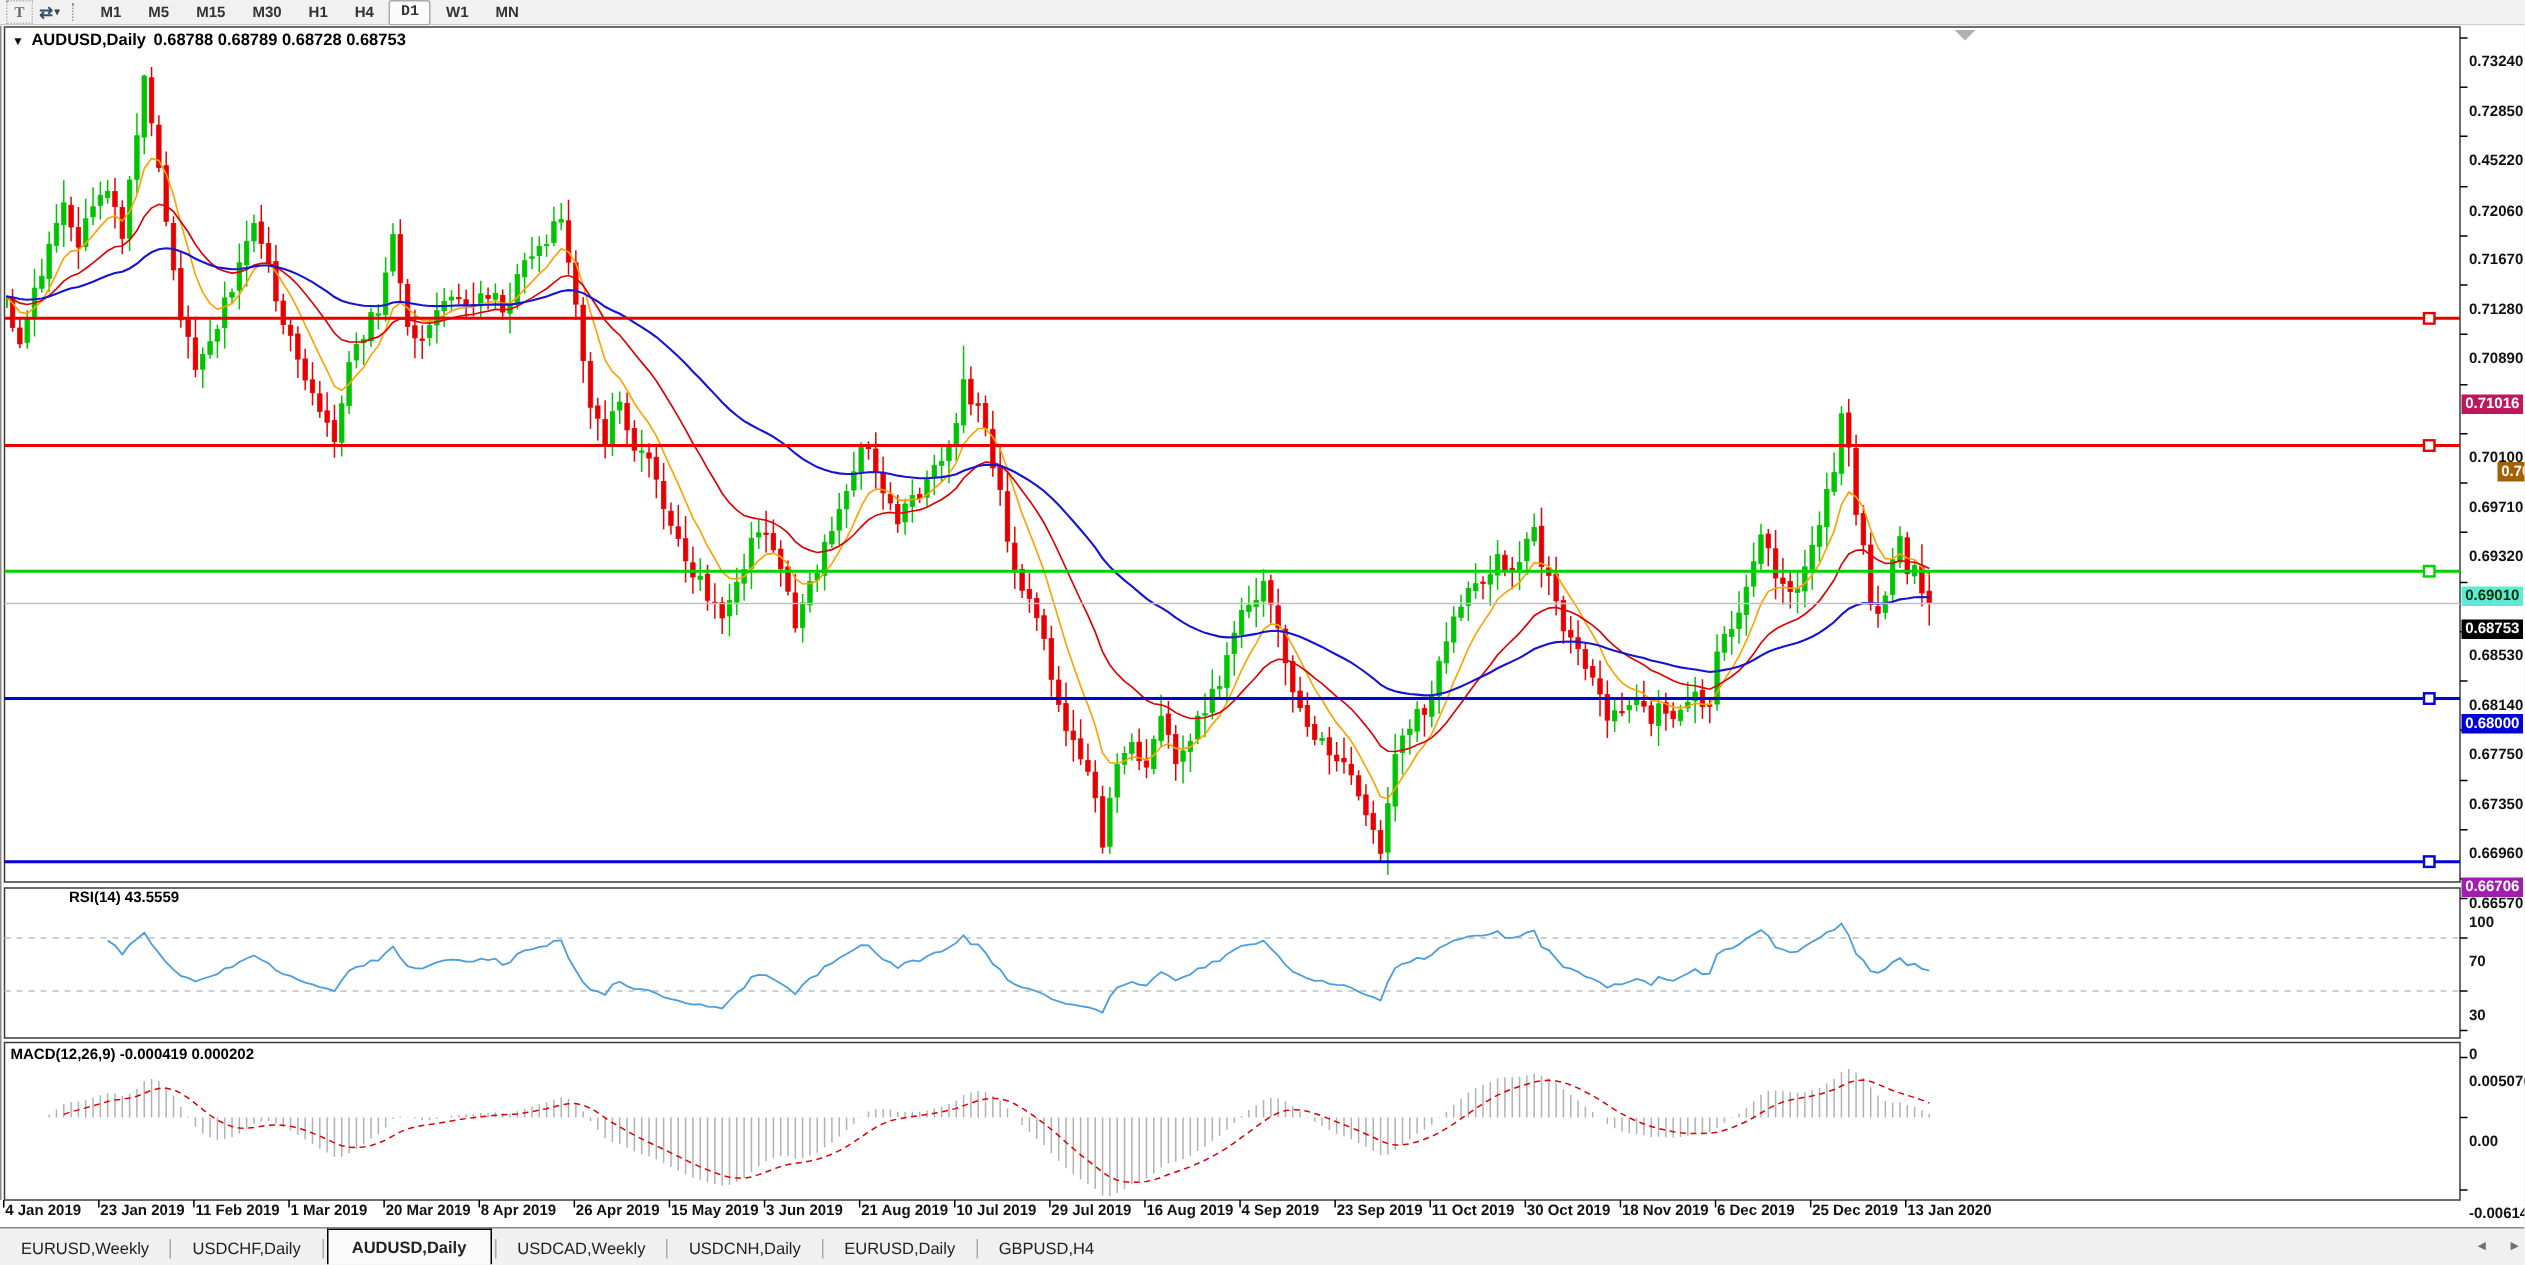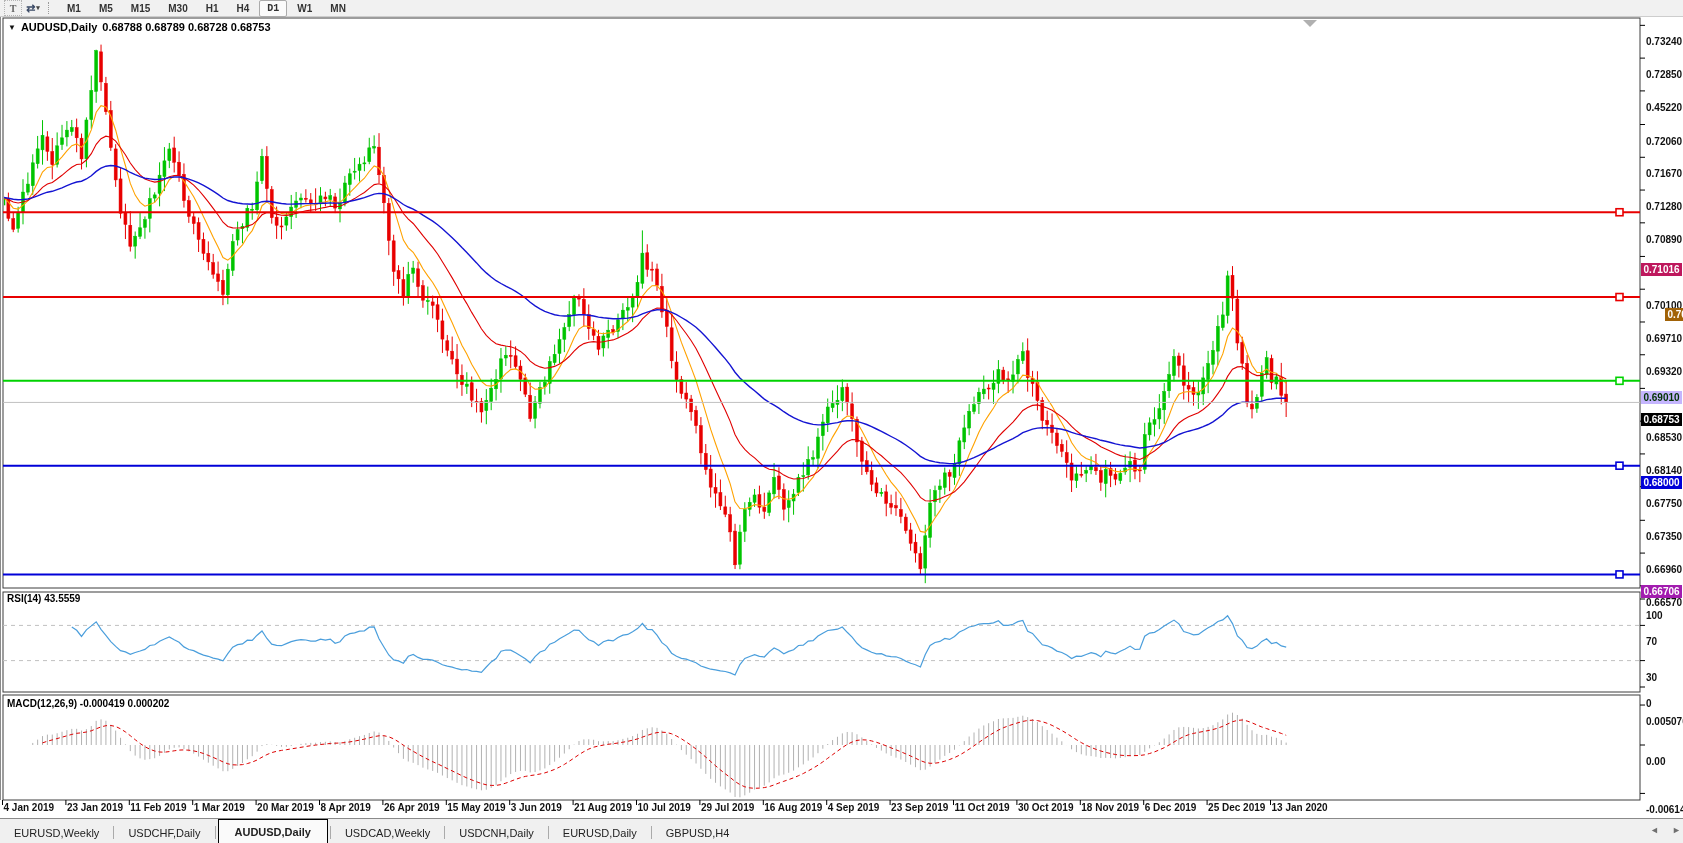--- a/index.html
+++ b/index.html
@@ -938,21 +938,21 @@
         <line x1="1207.1" y1="783" x2="1207.1" y2="788" stroke="#000" stroke-width="1"></line>
         <line x1="1270.5" y1="783" x2="1270.5" y2="788" stroke="#000" stroke-width="1"></line>
       </svg>
 
     <div id="chart-header">
       <span class="mk">▼</span>
       <span class="tt">AUDUSD,Daily</span>
       <span class="qt">0.68788 0.68789 0.68728 0.68753</span>
     </div>
 
-    <div class="pane-label" style="top:576px;">RSI(14) 43.5559</div>
+    <div class="pane-label" style="top:576px;margin-left:39px;">RSI(14) 43.5559</div>
     <div class="pane-label" style="top:681px;">MACD(12,26,9) -0.000419 0.000202</div>
 
     <div id="labels-layer">
         <div class="axis-label" style="top: 19.3498px;">0.73240</div>
         <div class="axis-label" style="top: 52.1231px;">0.72850</div>
         <div class="axis-label" style="top: 84.8964px;">0.45220</div>
         <div class="axis-label" style="top: 118.51px;">0.72060</div>
         <div class="axis-label" style="top: 151.283px;">0.71670</div>
         <div class="axis-label" style="top: 184.056px;">0.71280</div>
         <div class="axis-label" style="top: 216.83px;">0.70890</div>
@@ -990,21 +990,21 @@
         <div class="date-label" style="left: 827.7px;">4 Sep 2019</div>
         <div class="date-label" style="left: 891.1px;">23 Sep 2019</div>
         <div class="date-label" style="left: 954.5px;">11 Oct 2019</div>
         <div class="date-label" style="left: 1017.9px;">30 Oct 2019</div>
         <div class="date-label" style="left: 1081.3px;">18 Nov 2019</div>
         <div class="date-label" style="left: 1144.7px;">6 Dec 2019</div>
         <div class="date-label" style="left: 1208.1px;">25 Dec 2019</div>
         <div class="date-label" style="left: 1271.5px;">13 Jan 2020</div>
         <div class="badge" style="top: 205.741px; background: #be185d; color: rgb(255, 255, 255); margin-top: 40px;">0.71016</div>
         <div class="badge" style="top: 290.532px; background: #a16207; color: rgb(255, 255, 255); margin-left: 24px;">0.70007</div>
-        <div class="badge" style="top: 374.314px; background: #c4b5fd; color: rgb(0, 51, 0);">0.69010</div>
+        <div class="badge" style="top: 374.314px; background: #5eead4; color: rgb(0, 51, 0);">0.69010</div>
         <div class="badge" style="top: 395.91px; background: rgb(0, 0, 0); color: rgb(255, 255, 255);">0.68753</div>
         <div class="badge" style="top: 459.188px; background: rgb(0, 0, 216); color: rgb(255, 255, 255);">0.68000</div>
         <div class="badge" style="top: 567.928px; background: #a21caf; color: rgb(255, 255, 255);">0.66706</div>
       </div>
   </div>
 
   <div id="tabbar">
       <div class="tab">EURUSD,Weekly</div>
       <div class="tab-sep"></div>
       <div class="tab">USDCHF,Daily</div>

